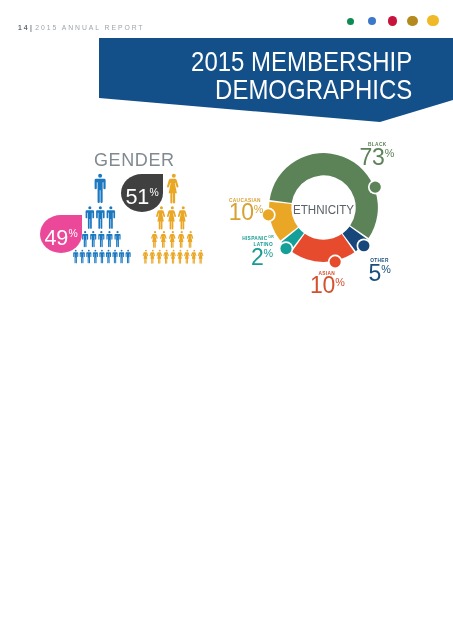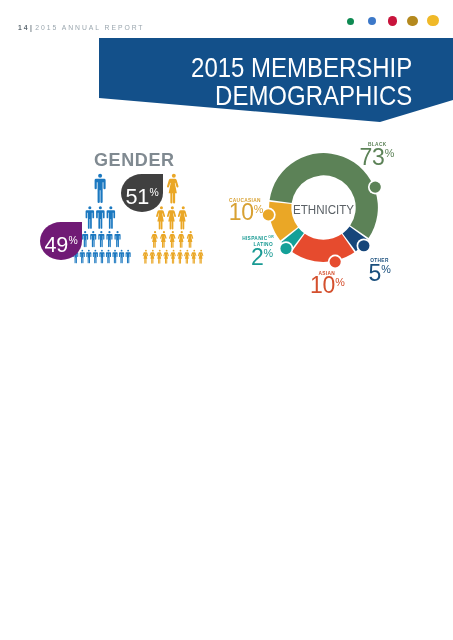--- a/index.html
+++ b/index.html
@@ -10,25 +10,25 @@
   
   .runhead{position:absolute;left:18px;top:23px;font-size:6.8px;letter-spacing:1.95px;color:#9aa6ae;white-space:nowrap;line-height:10px;}
   .runhead .pg{font-weight:bold;color:#5e6a72;}
   .runhead .bar{font-weight:bold;color:#6d7981;margin:0 1.5px 0 0.5px;}
   .dots{position:absolute;left:340px;top:13px;width:104px;height:16px;}
   .dot{position:absolute;border-radius:50%;}
 
   .banner{position:absolute;left:99px;top:38px;width:354px;height:85px;}
   .banner svg{display:block;}
   .banner-title{position:absolute;left:0;top:0;width:354px;height:85px;color:#fff;
-    text-align:right;font-size:27.3px;line-height:27.8px;letter-spacing:0px;font-weight:300;padding-top:16px;box-sizing:border-box;}
+    text-align:right;font-size:27.3px;line-height:27.8px;letter-spacing:0px;font-weight:300;padding-top:10px;box-sizing:border-box;}
   .banner-title div{padding-right:46.5px;transform:scaleX(0.878);transform-origin:100% 50%;}
 
   
-  .sec-head{position:absolute;color:#808a91;font-weight:700;white-space:nowrap;}
+  .sec-head{position:absolute;color:#808a91;font-weight:400;white-space:nowrap;}
 
   
   #gender{position:absolute;left:0;top:0;width:230px;height:290px;}
   .ppl{position:absolute;}
   .badge{position:absolute;border-radius:50% 0 50% 50%;color:#fff;font-weight:300;}
   .badge .inner{position:absolute;left:0;right:0;white-space:nowrap;text-align:center;}
   .badge .num{font-size:21.6px;font-weight:300;line-height:1;letter-spacing:-0.2px;}
   .badge .pct{font-size:10.4px;font-weight:300;line-height:1;position:relative;top:-7.6px;left:0.4px;}
 
   
@@ -121,21 +121,21 @@
         <use xlink:href="#icon-woman" transform="translate(143.4,79.80000000000001) scale(0.050566037735849056)" fill="#EAA726"></use>
         <use xlink:href="#icon-woman" transform="translate(150.3,79.80000000000001) scale(0.050566037735849056)" fill="#EAA726"></use>
         <use xlink:href="#icon-woman" transform="translate(157.20000000000002,79.80000000000001) scale(0.050566037735849056)" fill="#EAA726"></use>
         <use xlink:href="#icon-woman" transform="translate(164.10000000000002,79.80000000000001) scale(0.050566037735849056)" fill="#EAA726"></use>
         <use xlink:href="#icon-woman" transform="translate(171,79.80000000000001) scale(0.050566037735849056)" fill="#EAA726"></use>
         <use xlink:href="#icon-woman" transform="translate(177.9,79.80000000000001) scale(0.050566037735849056)" fill="#EAA726"></use>
         <use xlink:href="#icon-woman" transform="translate(184.8,79.80000000000001) scale(0.050566037735849056)" fill="#EAA726"></use>
         <use xlink:href="#icon-woman" transform="translate(191.70000000000002,79.80000000000001) scale(0.050566037735849056)" fill="#EAA726"></use>
         <use xlink:href="#icon-woman" transform="translate(198.60000000000002,79.80000000000001) scale(0.050566037735849056)" fill="#EAA726"></use>
       </svg>
-    <div class="badge" style="left:40px;top:222px;width:42px;height:38px;background:#701a75">
+    <div class="badge" style="left:40px;top:215px;width:42px;height:38px;background:#ec4899">
       <span class="inner" style="top:12.0px"><span class="num">49</span><span class="pct">%</span></span>
     </div>
     <div class="badge" style="left:121px;top:174px;width:42px;height:38px;background:#404040">
       <span class="inner" style="top:12.0px"><span class="num">51</span><span class="pct">%</span></span>
     </div>
   </div>
 
   <div id="ethnicity">
     <svg id="eth-donut" width="150" height="150" style="position:absolute;left:253px;top:137.3px">
         <path d="M16.62283061524319 62.97599713674807 A54.4 54.4 0 1 1 115.57308023778465 100.95943922461848 L97.17928646427694 88.5293004233955 A32.2 32.2 0 1 0 38.609469592110855 66.04645418756044 Z" fill="#5C8257"></path>

